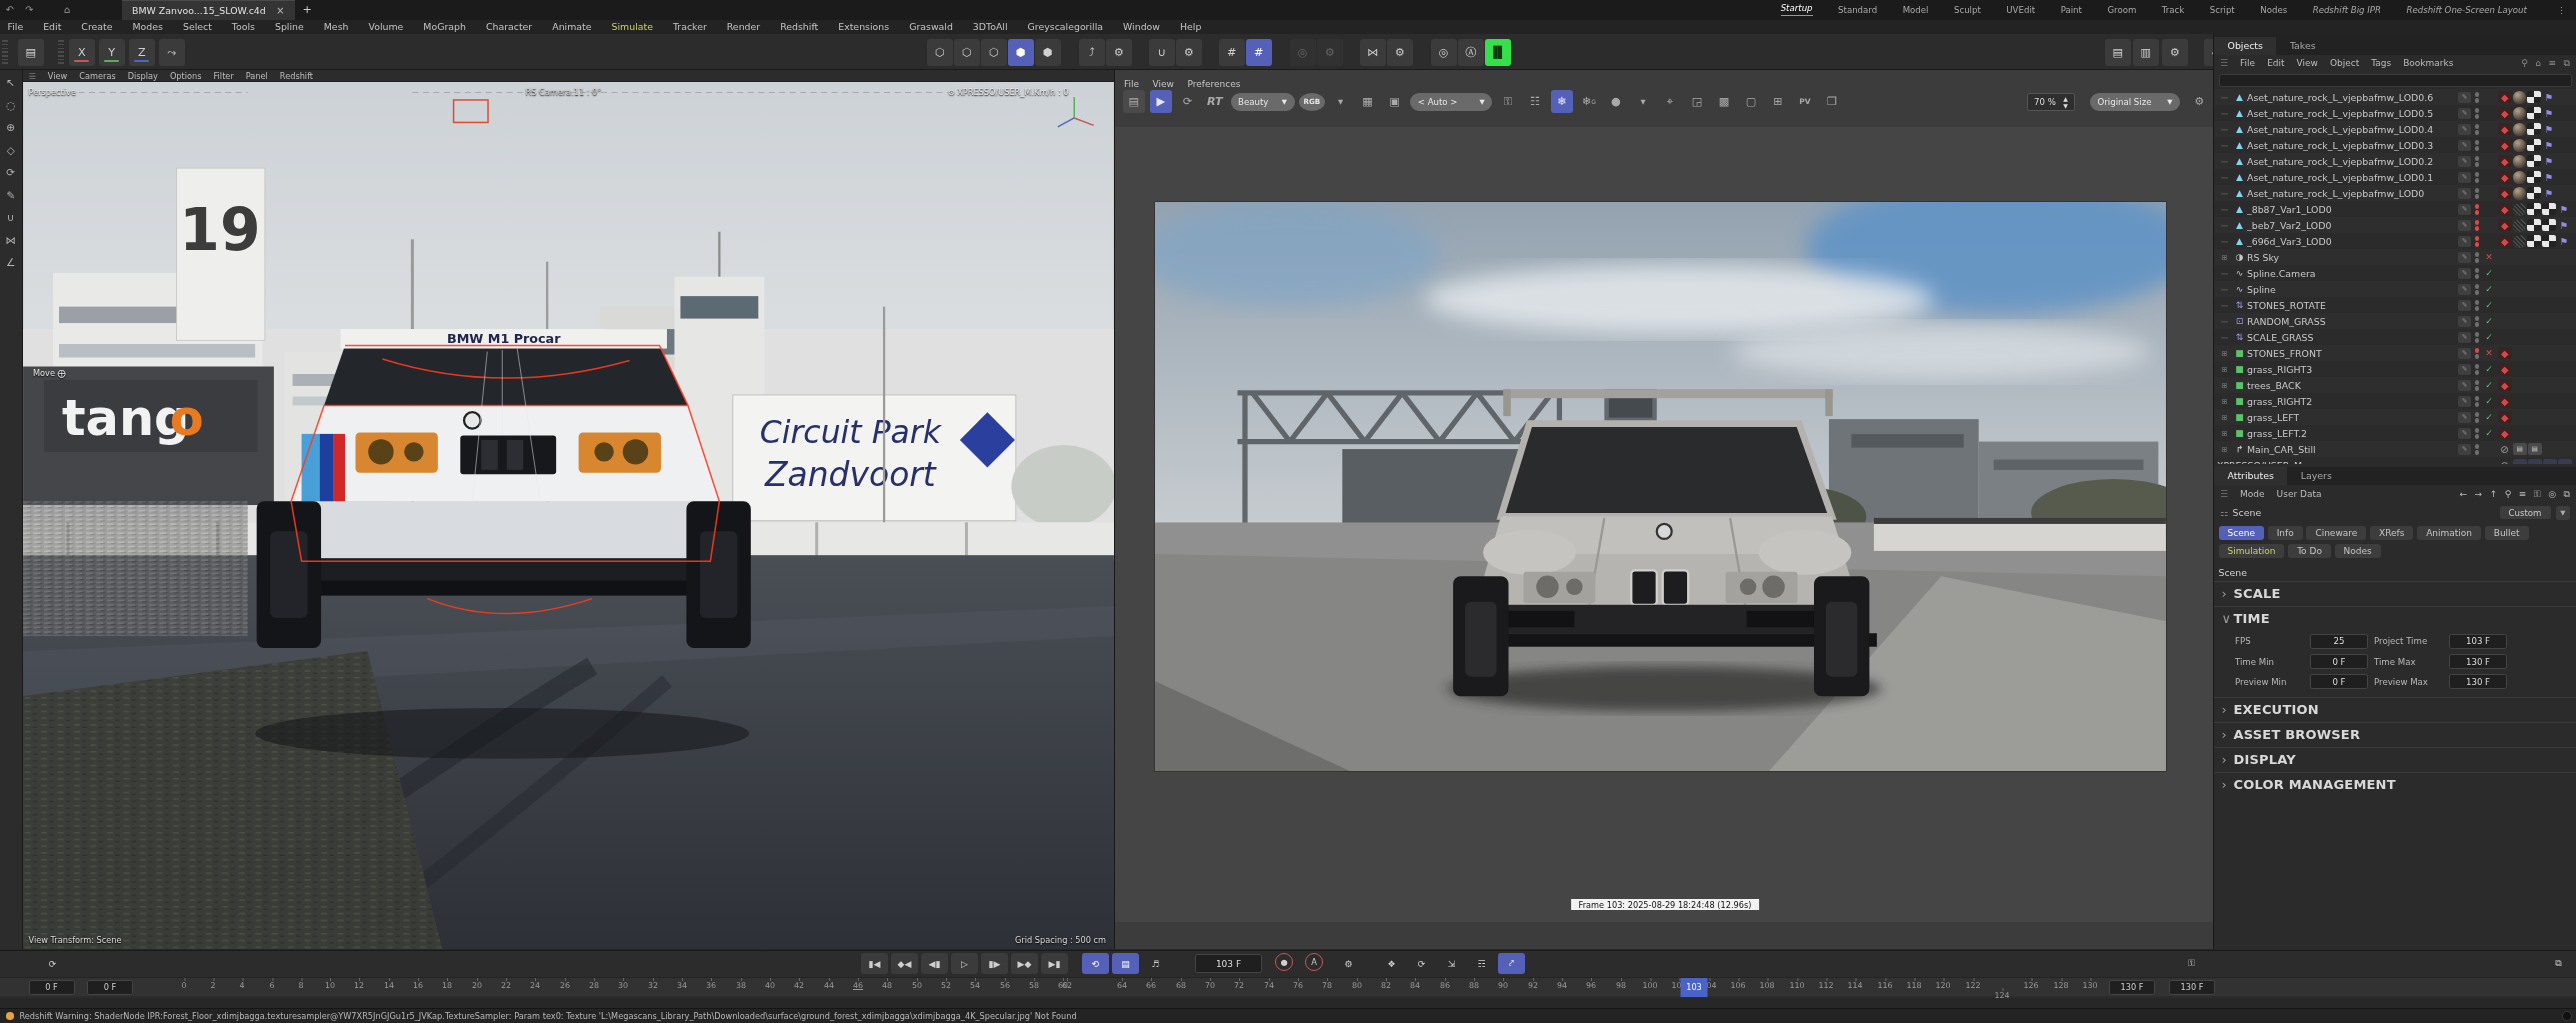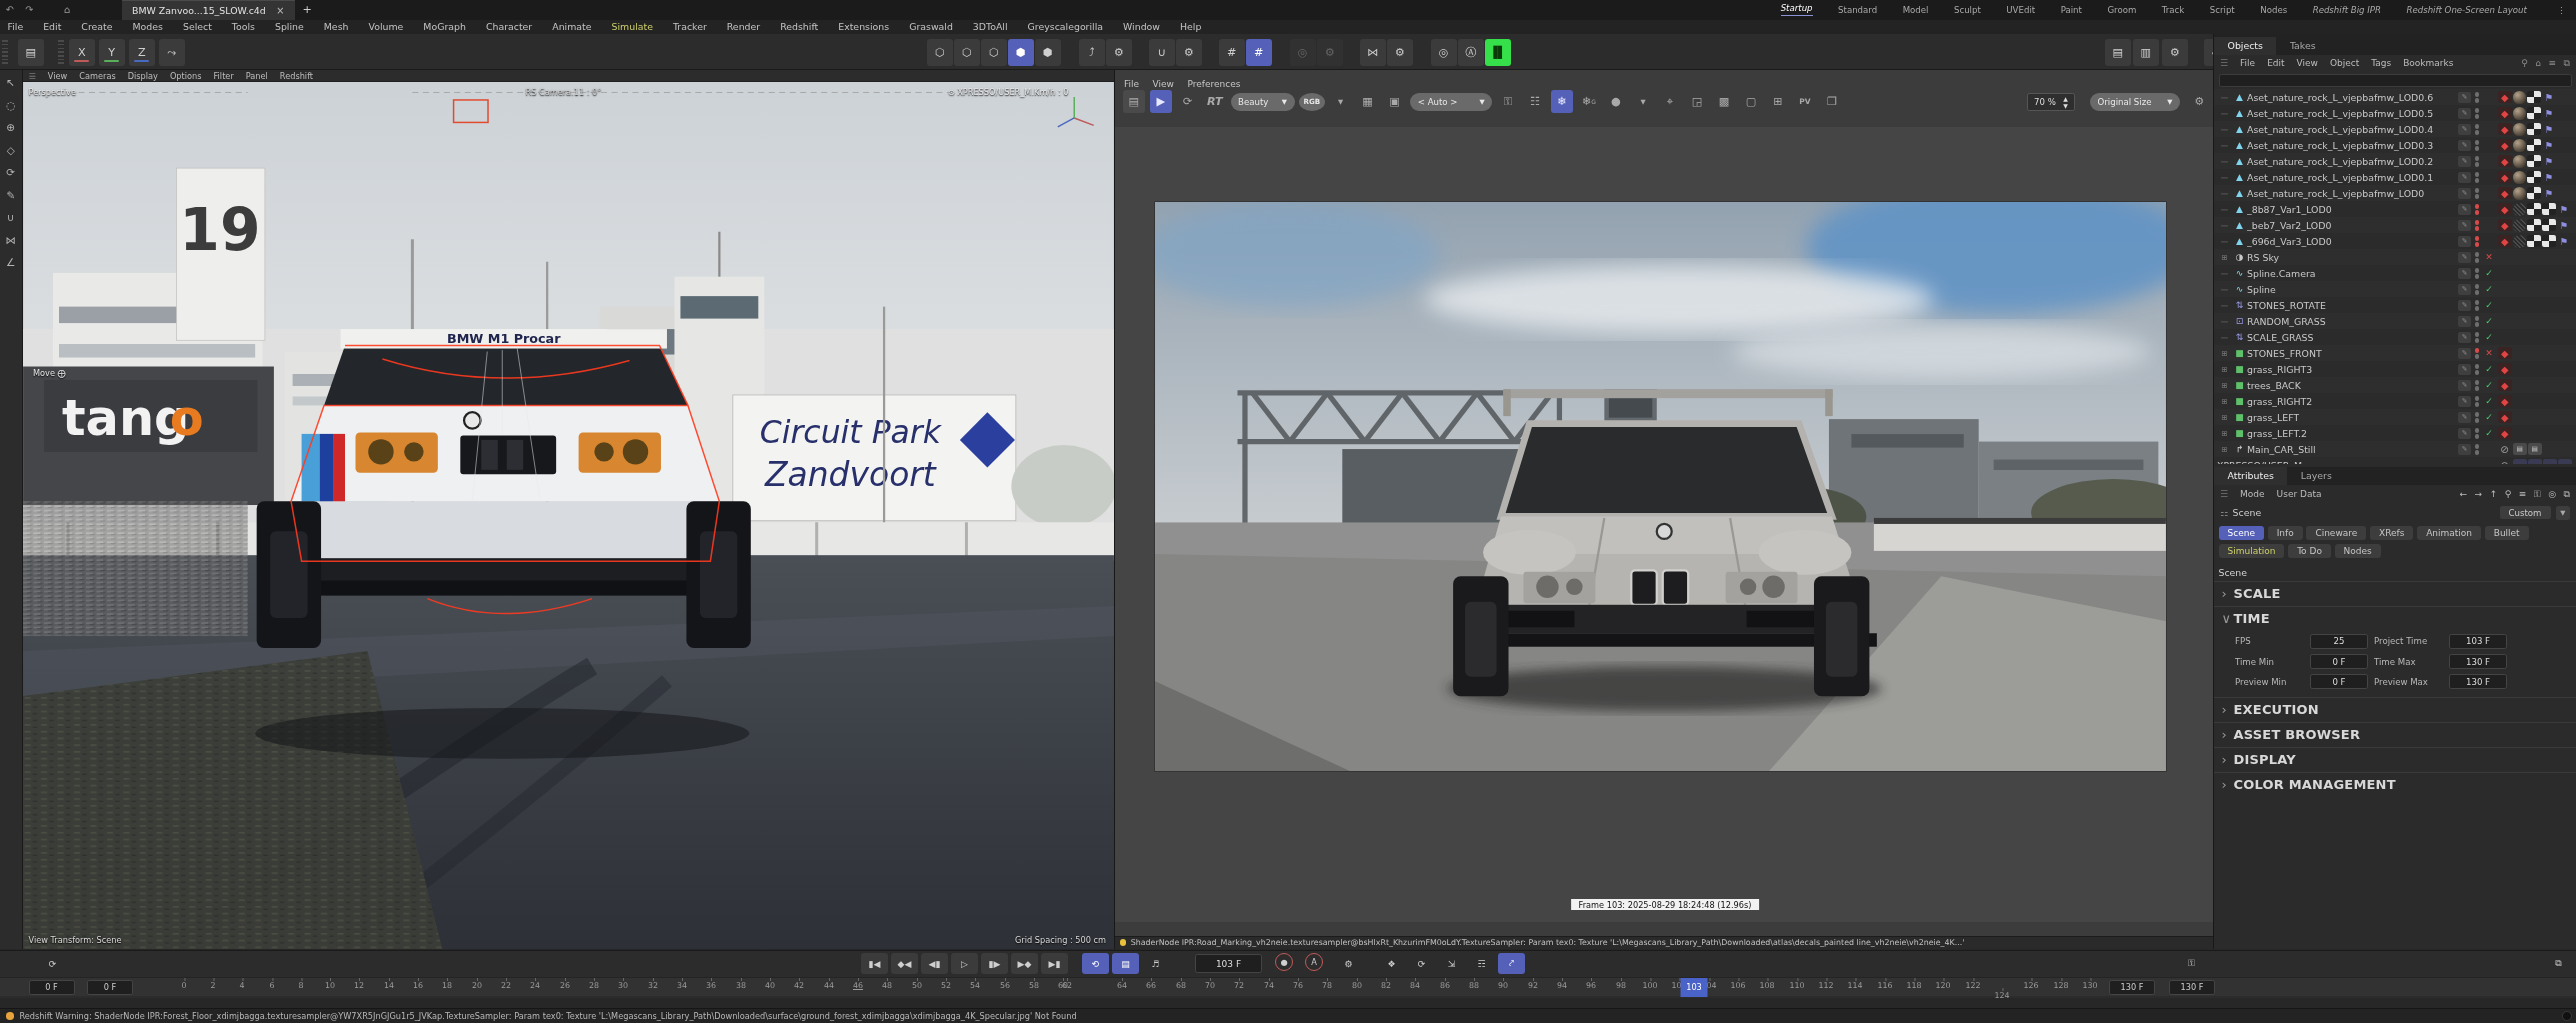--- a/index.html
+++ b/index.html
@@ -518,24 +518,20 @@
                 <rect x="414" y="534" width="42" height="100" rx="8" fill="#2b2b2e"></rect>
               <rect x="880" y="500" width="74" height="160" rx="10" fill="#1a1a1c"></rect>
                 <rect x="896" y="534" width="42" height="100" rx="8" fill="#2b2b2e"></rect>
               <circle cx="680" cy="440" r="10" fill="#d8d8d8" stroke="#333" stroke-width="3"></circle>
             </g>
           </svg>
         </div>
         <div class="frame-info">Frame 103: 2025-08-29 18:24:48 (12.96s)</div>
       </div>
 
-      <div class="rv-log">
-        <span class="dot"></span>
-        <span class="txt">ShaderNode IPR:Road_Marking_vh2neie.texturesampler@bsHlxRt_KhzurimFM0oLdY.TextureSampler: Param tex0: Texture 'L:\Megascans_Library_Path\Downloaded\atlas\decals_painted line_vh2neie\vh2neie_4K...'</span>
-      </div>
     </div>
 
     <div class="rightpanel">
       <div class="op-tabs" id="opTabs">
           <span class="op-tab active">Objects</span>
           <span class="op-tab">Takes</span>
         </div>
       <div class="op-menu">
         <span style="color:#777">☰</span>
         <span id="opMenuItems" style="display:flex;gap:12px">

